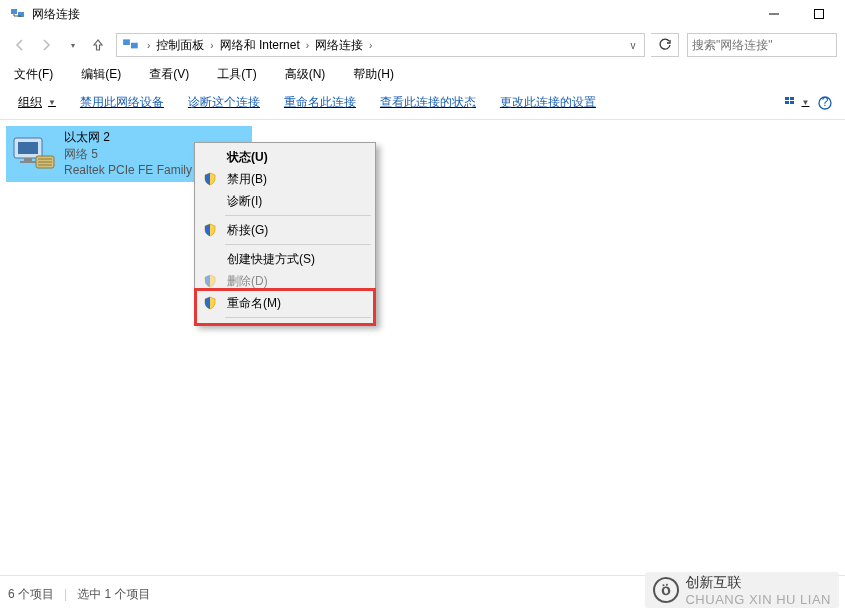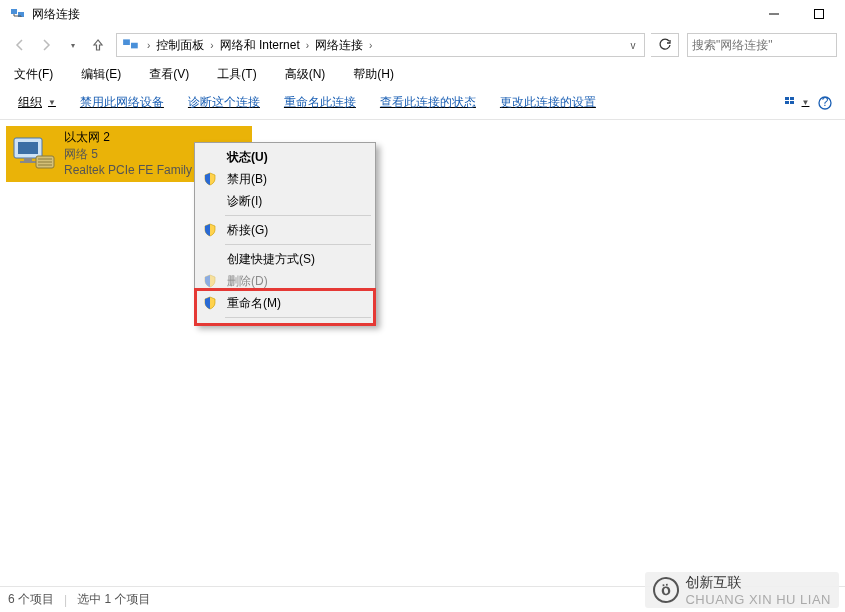--- a/index.html
+++ b/index.html
@@ -34,42 +34,42 @@
   .cmdbar { height: 34px; display: flex; align-items: center; padding: 0 6px; border-bottom: 1px solid #e5e5e5; text-decoration: underline; }
   .cmdbar .cmd { padding: 2px 12px; color: #1a5fb4; cursor: default; }
   .cmdbar .cmd.first { color: #000; display:flex; align-items:center; }
   .cmdbar .cmd.first .drop { font-size: 8px; margin-left: 6px; color:#555;}
   .cmdbar .spacer { flex: 1; }
   .cmdbar .view-btn { width: 28px; height: 22px; display: flex; align-items: center; justify-content: center; color: #1a5fb4; }
   .cmdbar .view-btn .drop { font-size: 8px; margin-left: 3px; color:#555;}
   
   
   .content { position: relative; height: 460px; background: #fff; padding: 6px; }
-  .adapter { width: 246px; height: 56px; background: #eab308; display: flex; align-items: center; padding: 4px; gap: 6px; }
+  .adapter { width: 246px; height: 56px; background: #7dd3fc; display: flex; align-items: center; padding: 4px; gap: 6px; }
   .adapter .icon { width: 48px; height: 40px; flex-shrink: 0; }
   .adapter .lines { display: flex; flex-direction: column; line-height: 1.4; }
   .adapter .l1 { color: #000; }
   .adapter .l2 { color: #555; }
   .adapter .l3 { color: #555; }
   
   
   .ctxmenu { position: absolute; left: 194px; top: 22px; width: 182px; background: #f0f0f0; border: 1px solid #a0a0a0; box-shadow: 4px 4px 6px rgba(0,0,0,0.3); padding: 3px 2px; }
   .ctxmenu .row { height: 22px; display: flex; align-items: center; padding: 0 4px 0 4px; position: relative; }
   .ctxmenu .row .shield { width: 18px; display:flex; justify-content:center; }
   .ctxmenu .row .lbl { padding-left: 8px; color: #000; }
   .ctxmenu .row.disabled .lbl { color: #8b8b8b; }
   .ctxmenu .sepline { height: 1px; background: #d0d0d0; margin: 3px 2px 3px 28px; }
   .ctxmenu .row.highlight { }
   .ctxmenu .highlight-box { position: absolute; left: -1px; right: -1px; bottom: -2px; height: 38px; border: 3px solid #e53935; pointer-events: none; }
   
   
   .shield svg { width: 14px; height: 14px; }
   
   
-  .statusbar { position: absolute; bottom: 0; left: 0; right: 0; height: 26px; border-top: 1px solid #e5e5e5; display: flex; align-items: center; padding: 0 8px; color: #555; gap: 10px; }
+  .statusbar { position: absolute; bottom: 0; left: 0; right: 0; height: 37px; border-top: 1px solid #e5e5e5; display: flex; align-items: center; padding: 0 8px; color: #555; gap: 10px; }
   .statusbar .sep2 { color: #ccc; }
   
   
   .watermark { position: absolute; right: 6px; bottom: 4px; height: 36px; display: flex; align-items: center; gap: 6px; color: #888; background: rgba(240,240,240,0.9); padding: 2px 8px; border-radius: 3px;}
   .watermark .logo { width: 26px; height: 26px; border: 2px solid #555; border-radius: 50%; display:flex; align-items:center; justify-content:center; font-weight: bold; color:#555; transform: rotate(-8deg); font-size: 16px; }
   .watermark .txt .big { font-size: 14px; color: #333; font-weight: 500; }
   .watermark .txt .small { font-size: 13px; color: #aaa; letter-spacing: 0.5px;}
 </style>
 </head>
 <body>

